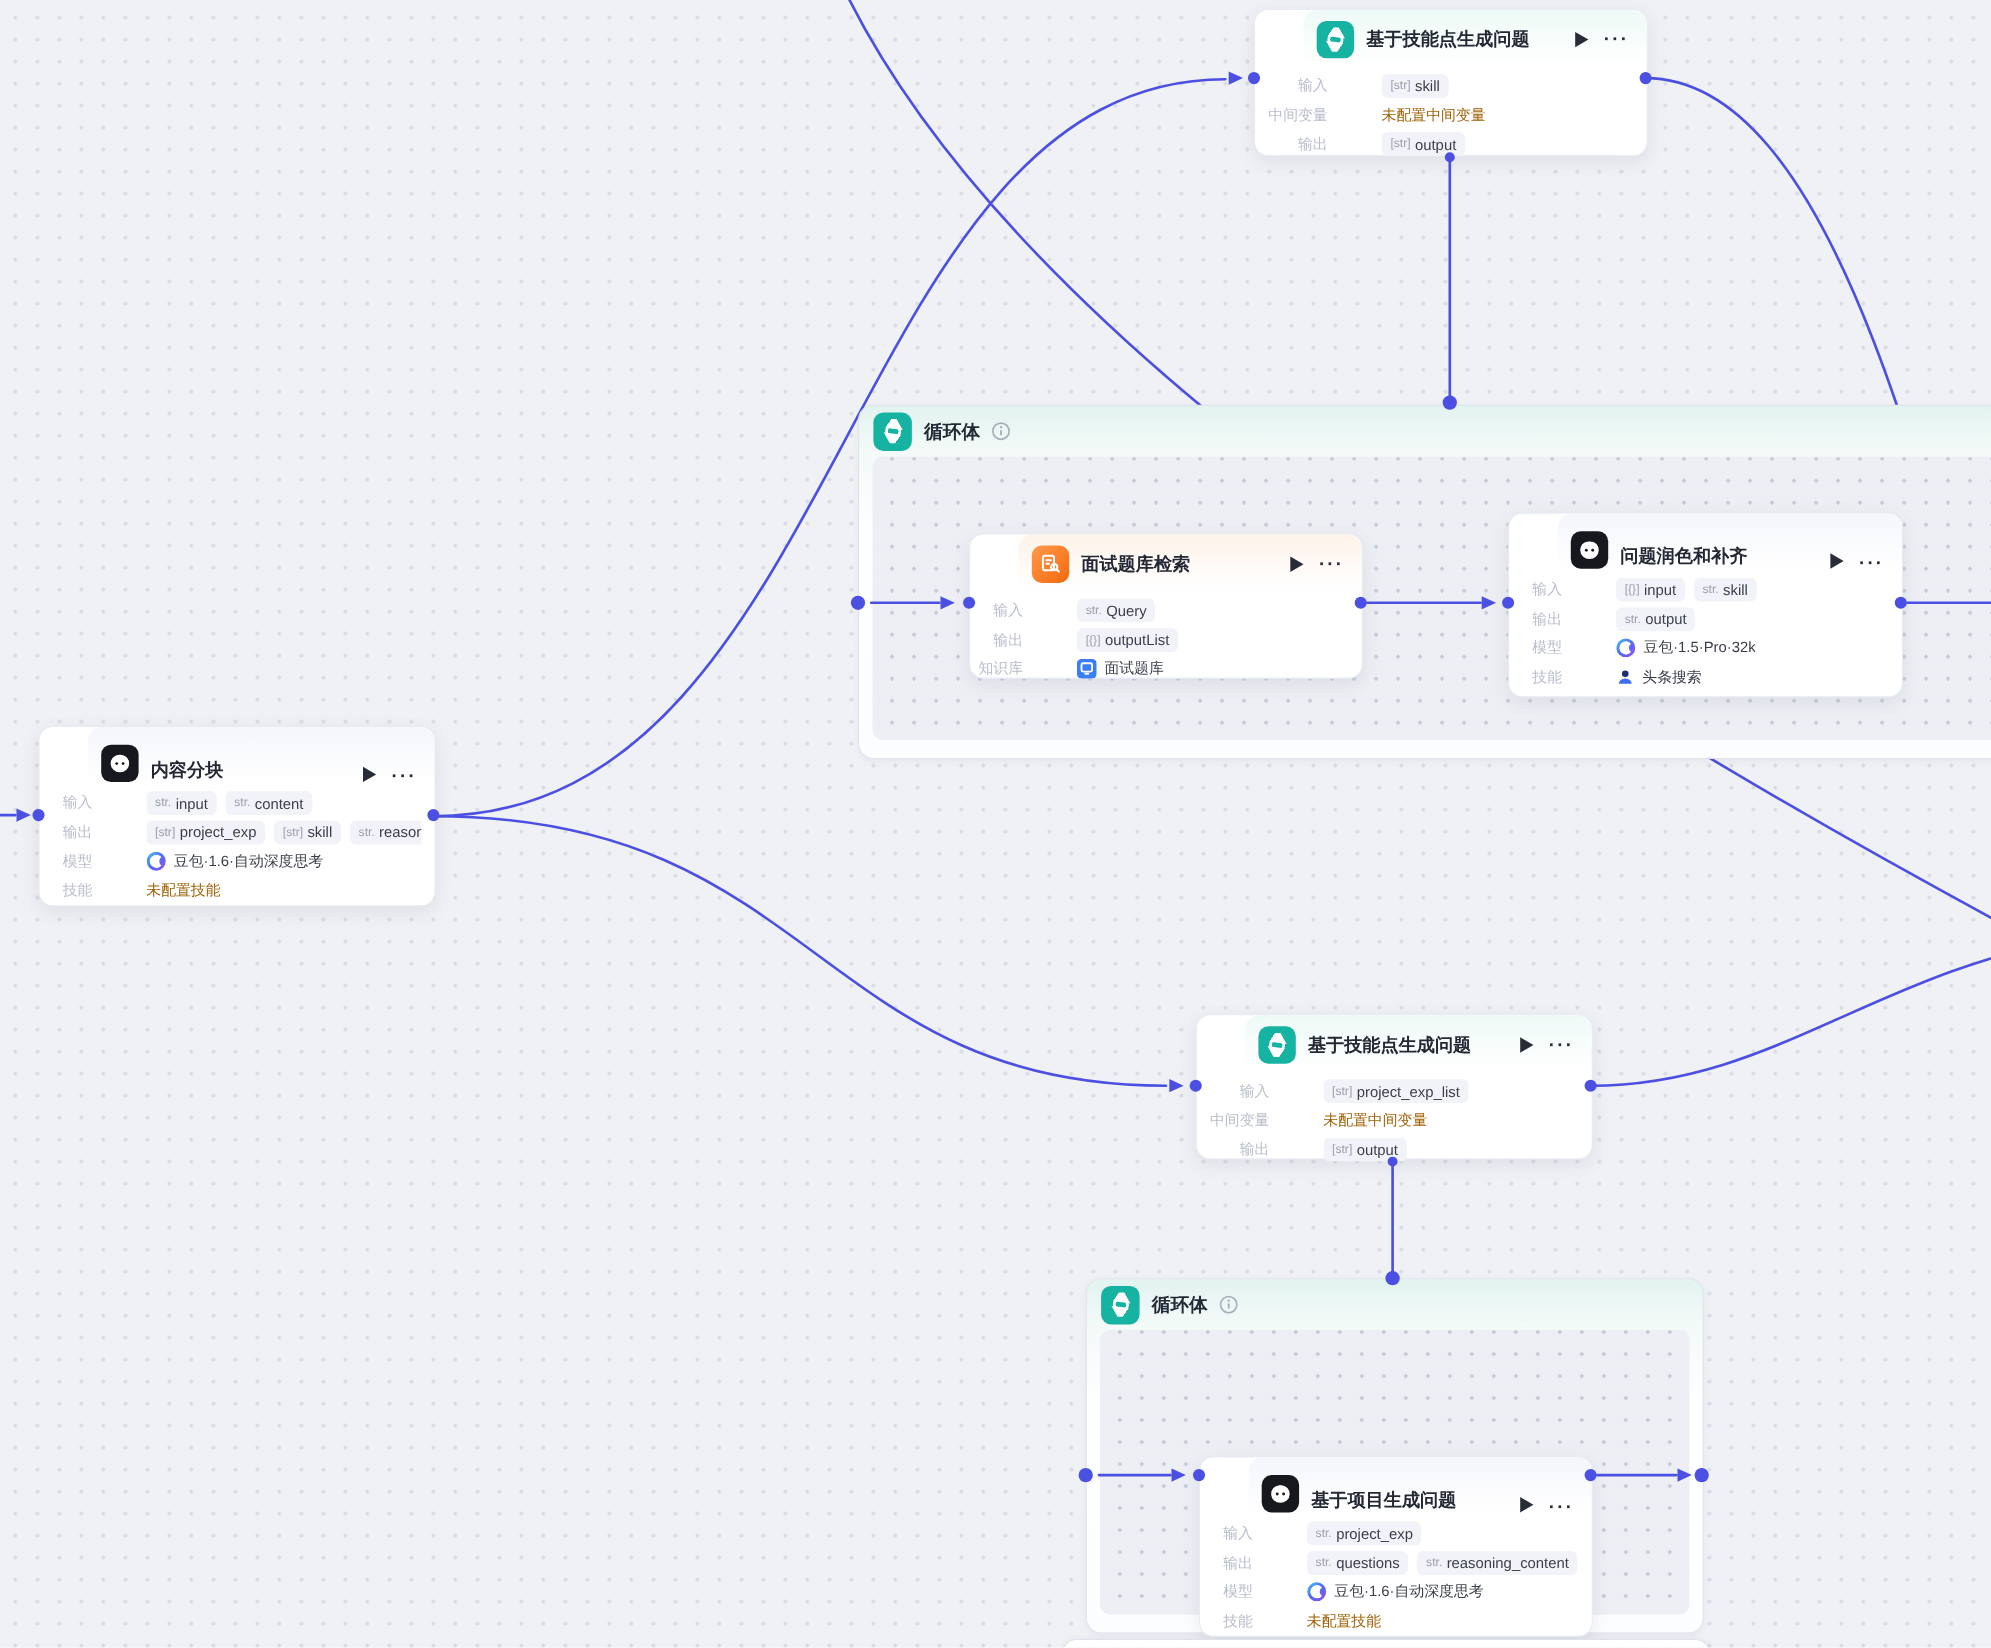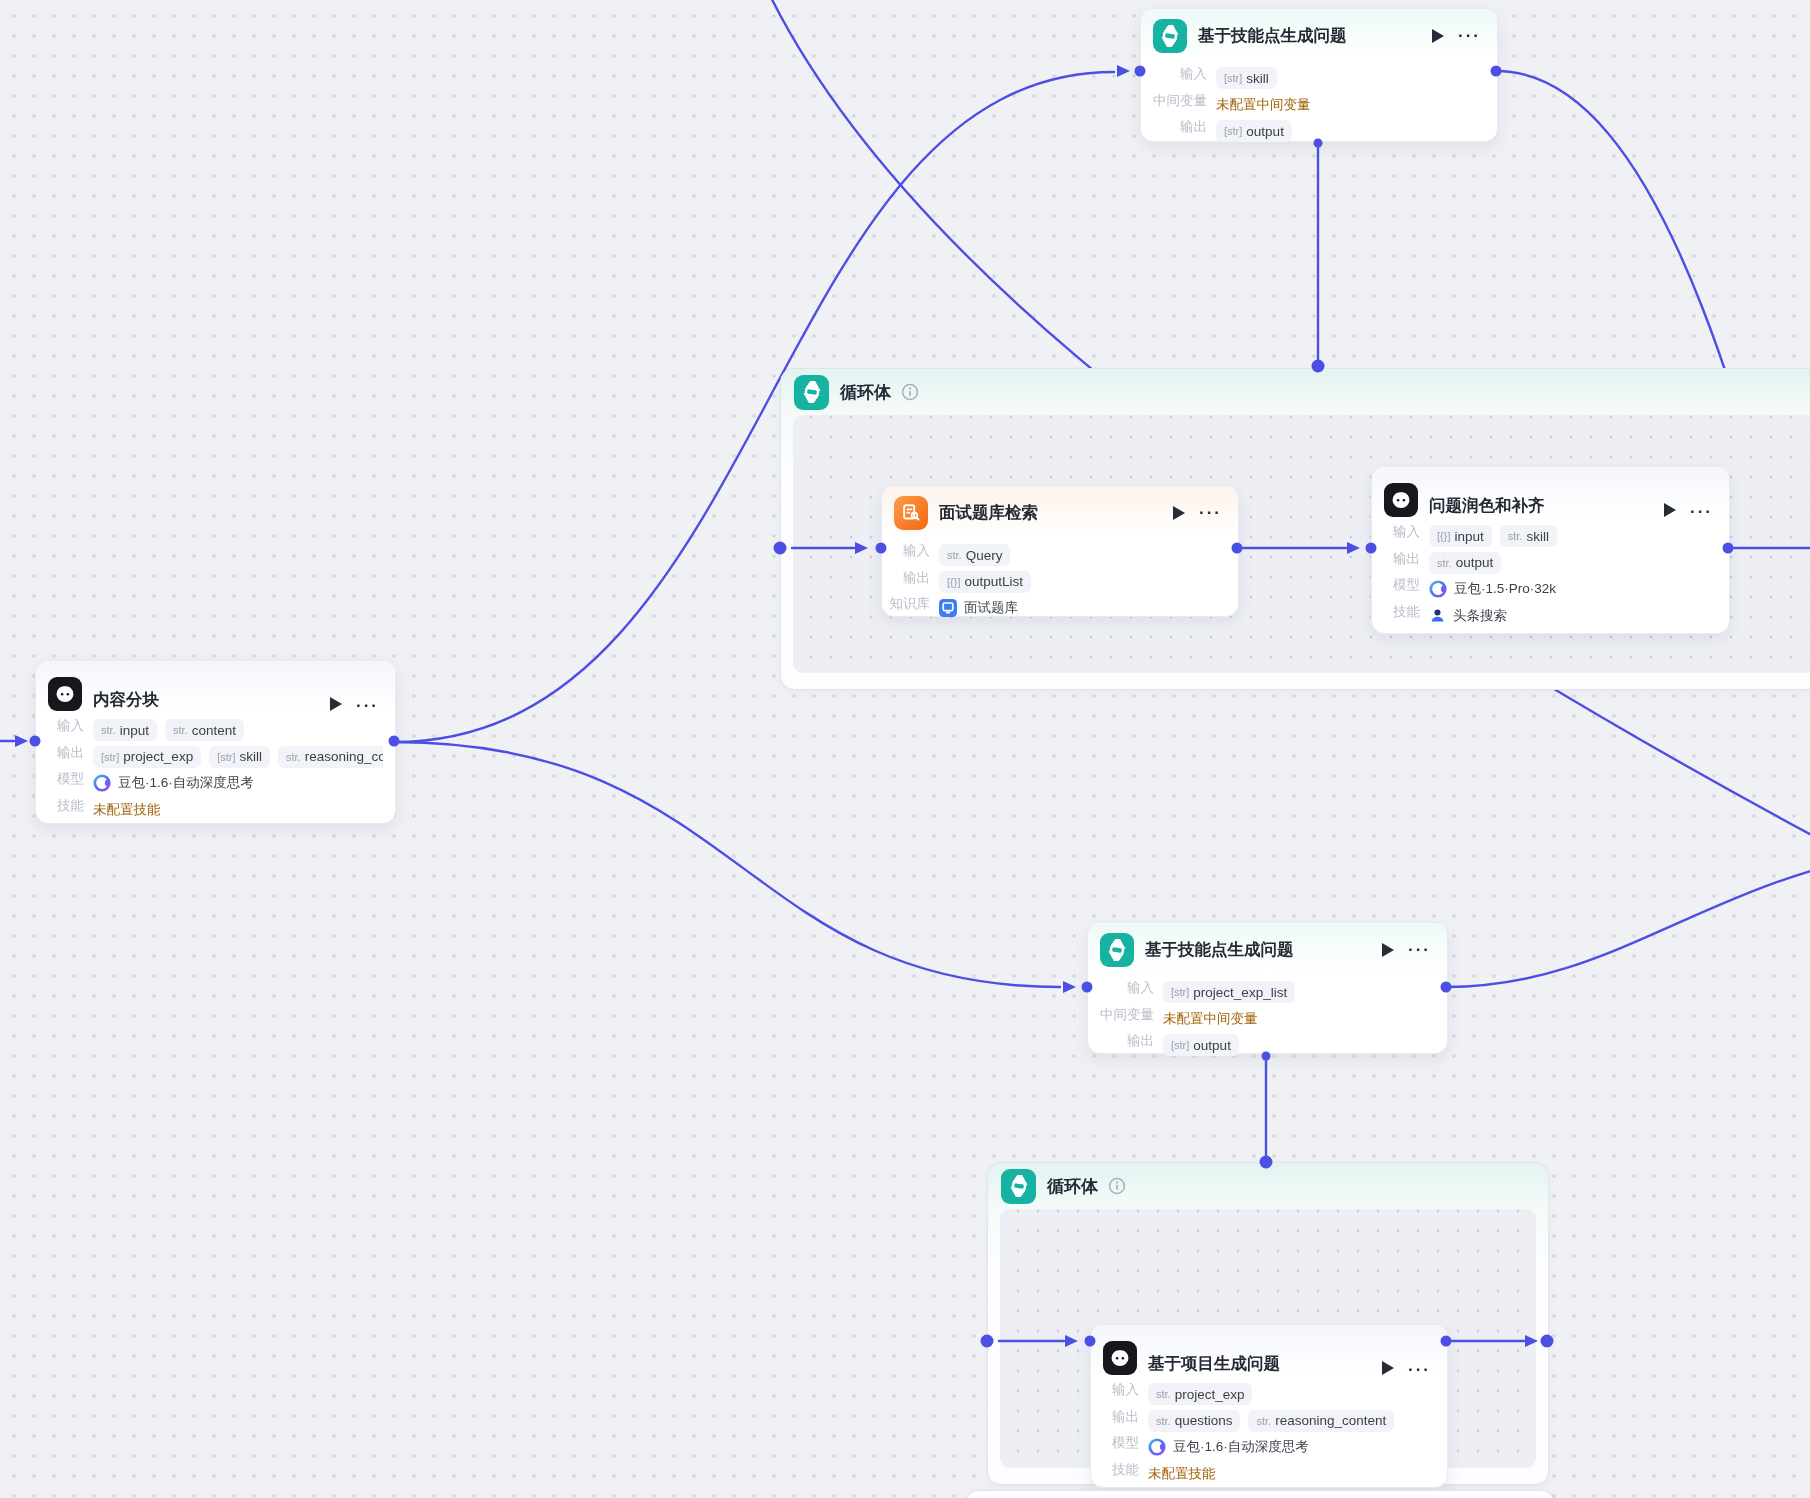--- a/index.html
+++ b/index.html
@@ -26,34 +26,34 @@
     position:absolute;left:12px;right:12px;top:46px;bottom:16px;border-radius:10px;
     background-color:#edeff4;
     background-image:radial-gradient(#c8ccd8 1.5px, transparent 1.6px);
     background-size:20px 20px;background-position:8px 12px;
   }
   #edges-over{z-index:5;}
   .node{
     position:absolute;z-index:4;background:#fff;border:1px solid #e9ebf3;border-radius:13px;
     box-shadow:0 5px 16px rgba(70,80,110,.10);
   }
-  .node-hdr{display:flex;align-items:center;height:46px;padding:4px 16px 0 12px;border-radius:13px 13px 0 0;}
+  .node-hdr{display:flex;align-items:center;height:46px;padding:4px 16px 0 12px;border-radius:13px 13px 0 0;margin-left:44px;}
   .node-loop .node-hdr{background:linear-gradient(180deg,#eefaf7,rgba(255,255,255,0));}
   .node-llm .node-hdr{background:linear-gradient(180deg,#f4f6fb,rgba(255,255,255,0));align-items:flex-end;}
   .node-knowledge .node-hdr{background:linear-gradient(180deg,#fdf3ea,rgba(255,255,255,0));}
   .nicon{width:34px;height:34px;border-radius:9px;flex:none;display:flex;align-items:center;justify-content:center;margin-right:11px;}
   .nicon.loop{background:#17b3a2;}
   .nicon.llm{background:#17181d;}
   .nicon.knowledge{background:linear-gradient(135deg,#ff9a4d,#f2690d);}
   .ntitle{font-size:16.5px;font-weight:700;color:#232834;flex:1;white-space:nowrap;}
   .play-btn{width:0;height:0;border-left:12px solid #272c37;border-top:7px solid transparent;
     border-bottom:7px solid transparent;margin:0 14px 0 12px;cursor:pointer;}
   .more-btn{font-size:17px;font-weight:900;color:#272c37;letter-spacing:2px;cursor:pointer;line-height:10px;}
   .rows{padding:6px 12px 0 6px;}
-  .row{display:flex;height:26.5px;}
+  .row{display:flex;align-items:center;height:26.5px;gap:40px;}
   .lbl{width:42px;text-align:right;margin-right:9px;color:#b8bdc9;font-size:13.5px;flex:none;white-space:nowrap;}
   .node-loop .lbl{width:60px;}
   .vals{display:flex;align-items:center;flex-wrap:nowrap;overflow:hidden;}
   .badge{display:inline-flex;align-items:center;background:#f2f3f8;border-radius:6px;height:22px;
     padding:0 8px;margin-right:8px;white-space:nowrap;}
   .tag{color:#9aa0ad;font-size:11px;margin-right:4px;}
   .bname{color:#3a3f49;font-size:13.5px;font-weight:500;}
   .muted{color:#a16207;font-size:13.5px;white-space:nowrap;}
   .valtext{color:#3a3f49;font-size:13.5px;margin-left:7px;white-space:nowrap;}
   .inline-ic{display:flex;align-items:center;flex:none;}

